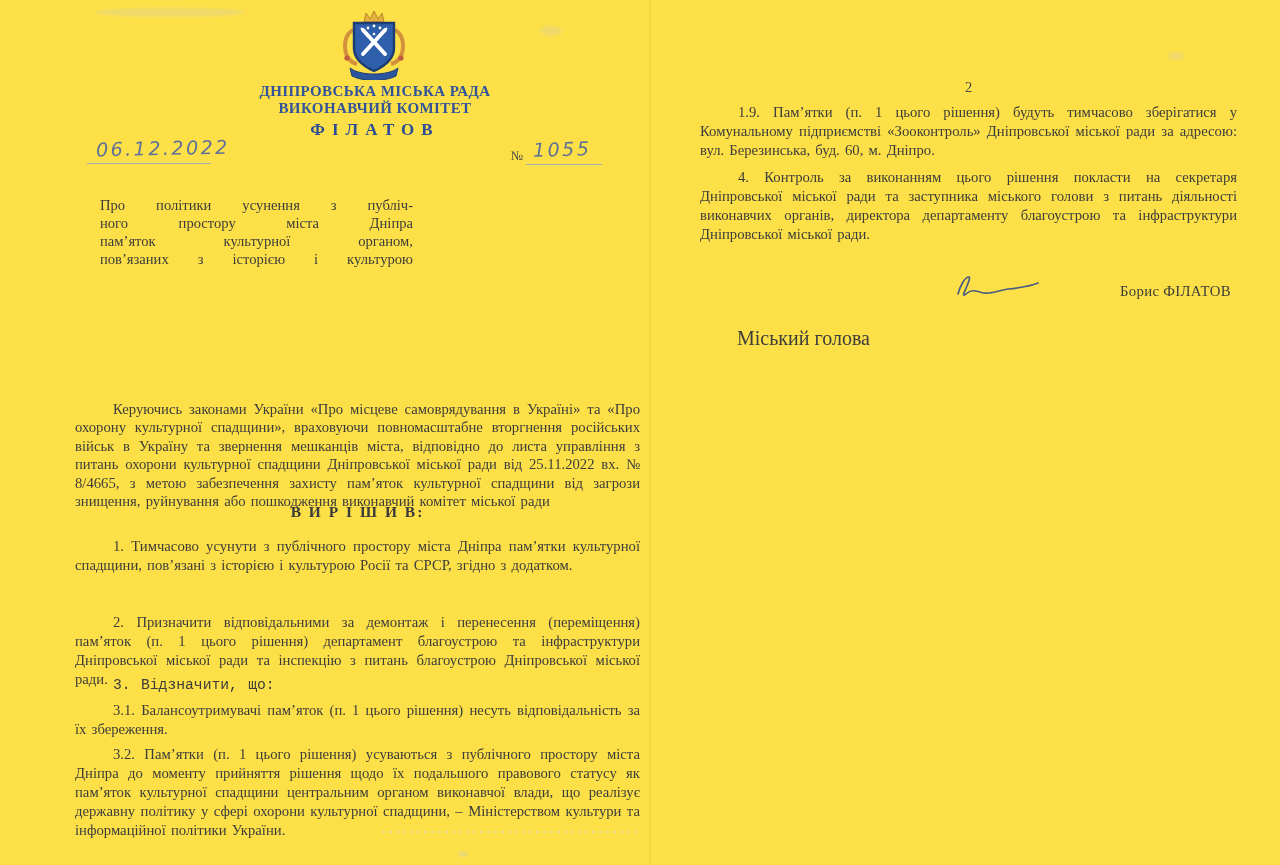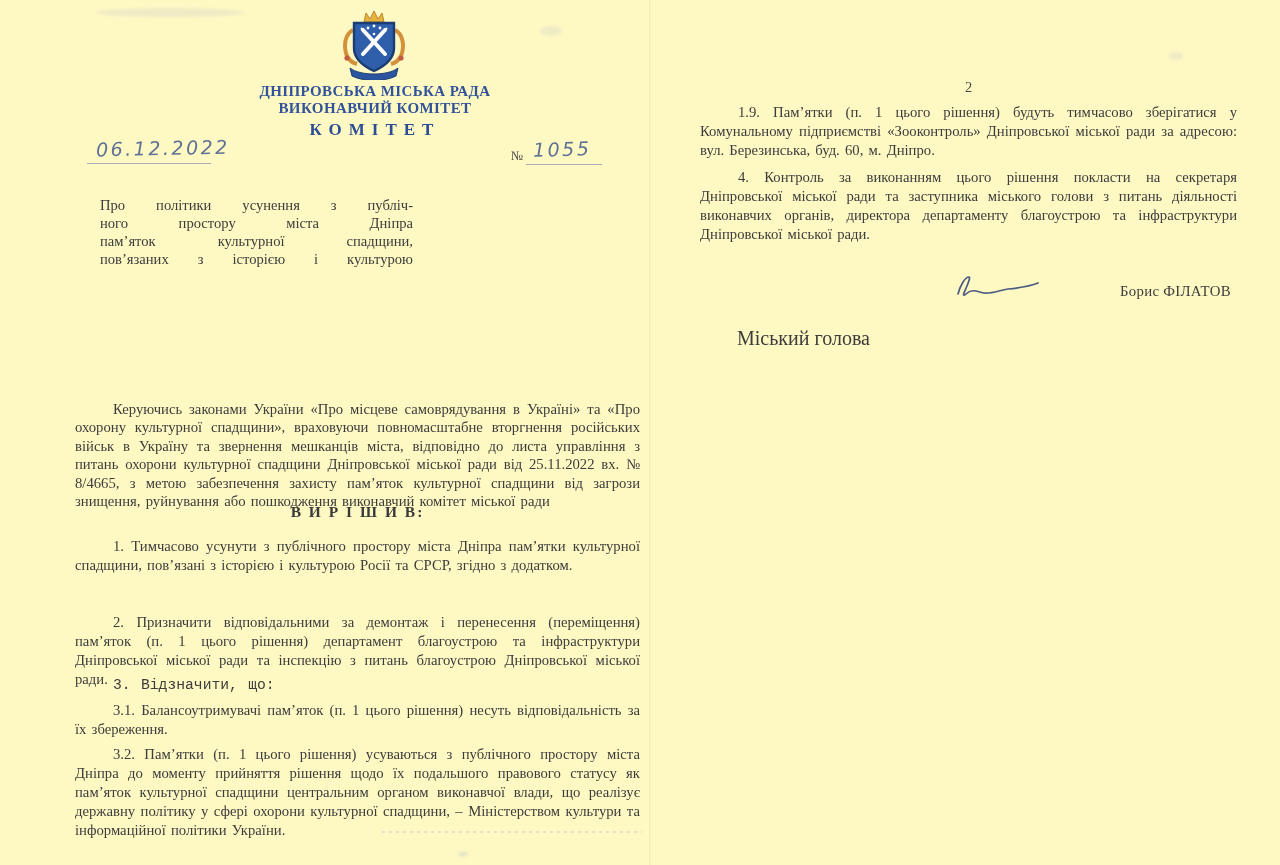--- a/index.html
+++ b/index.html
@@ -3,21 +3,21 @@
 <meta charset="utf-8">
 <style>
   html,body{margin:0;padding:0;}
   body{
     width:1280px;height:865px;position:relative;overflow:hidden;
     background:#fdfdfc;
     font-family:"Liberation Serif", serif;
   }
   .abs{position:absolute;}
   
-  #scan-canvas{position:absolute;inset:0;background:#fef9c3;}
+  #scan-canvas{position:absolute;inset:0;background:#fde047;}
   .page-divider{
     position:absolute;left:649px;top:0;width:2px;height:865px;
     background:linear-gradient(90deg, rgba(0,0,0,0.055), rgba(0,0,0,0.02));
   }
   
   .org-block{left:155px;top:83px;width:440px;text-align:center;color:#31539a;}
   .org-line{font-size:15px;font-weight:bold;letter-spacing:.4px;line-height:17px;color:#31539a;}
   .doc-type{font-size:17px;font-weight:bold;letter-spacing:7px;margin-top:3px;color:#2c4d95;}
   
   .handwriting{
@@ -88,34 +88,34 @@
         <circle cx="43" cy="20" r="1.4" fill="#ffffff"></circle>
         <circle cx="37" cy="26" r="1.3" fill="#ffffff"></circle>
 
         <path d="M13,60 c10,8 38,8 48,0 l-2,8 c-12,6 -32,6 -44,0 z" fill="#2c55a0" stroke="#1c3c74" stroke-width="1"></path>
       </svg>
     </div>
 
     <div class="abs org-block">
       <div class="org-line">ДНІПРОВСЬКА МІСЬКА РАДА</div>
       <div class="org-line">ВИКОНАВЧИЙ КОМІТЕТ</div>
-      <div class="doc-type">КОМІТЕТ</div>
+      <div class="doc-type">ФІЛАТОВ</div>
     </div>
 
     <div class="abs handwriting" style="left:96px;top:137px;transform:rotate(-1.2deg);">06.12.2022</div>
     <div class="hand-underline" style="left:87px;top:163px;width:124px;"></div>
 
     <span class="abs num-label" style="left:511px;top:148px;">№</span>
     <div class="abs handwriting" style="left:533px;top:138px;transform:rotate(-1.5deg);">1055</div>
     <div class="hand-underline" style="left:526px;top:164px;width:76px;"></div>
 
     <div class="abs subject-block">
       <div class="subject-line">Про політики усунення з публіч-</div>
       <div class="subject-line">ного простору міста Дніпра</div>
-      <div class="subject-line">пам’яток культурної спадщини,</div>
+      <div class="subject-line">пам’яток культурної органом,</div>
       <div class="subject-line">пов’язаних з історією і культурою</div>
     </div>
 
     <div class="abs para preamble" style="left:75px;top:360px;width:565px;">Керуючись законами України «Про місцеве самоврядування в Україні» та «Про охорону культурної спадщини», враховуючи повномасштабне вторгнення російських військ в Україну та звернення мешканців міста, відповідно до листа управління з питань охорони культурної спадщини Дніпровської міської ради від 25.11.2022 вх. № 8/4665, з метою забезпечення захисту пам’яток культурної спадщини від загрози знищення, руйнування або пошкодження виконавчий комітет міської ради</div>
 
     <div class="abs res-heading">В И Р І Ш И В:</div>
 
     <div class="abs para" style="left:75px;top:537px;width:565px;">1. Тимчасово усунути з публічного простору міста Дніпра пам’ятки культурної спадщини, пов’язані з історією і культурою Росії та СРСР, згідно з додатком.</div>
     <div class="abs para" style="left:75px;top:601px;width:565px;margin-top:12px;">2. Призначити відповідальними за демонтаж і перенесення (переміщення) пам’яток (п. 1 цього рішення) департамент благоустрою та інфраструктури Дніпровської міської ради та інспекцію з питань благоустрою Дніпровської міської ради.</div>
     <div class="abs para" style="left:75px;top:676px;width:565px;font-family:Liberation Mono, monospace;">3. Відзначити, що:</div>

